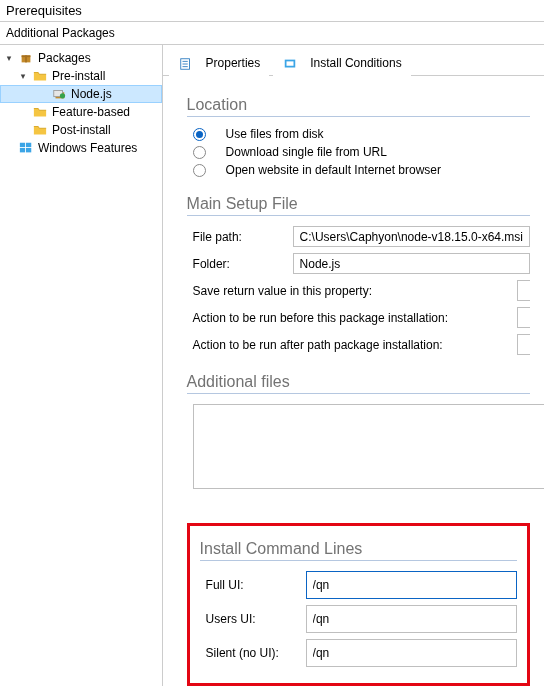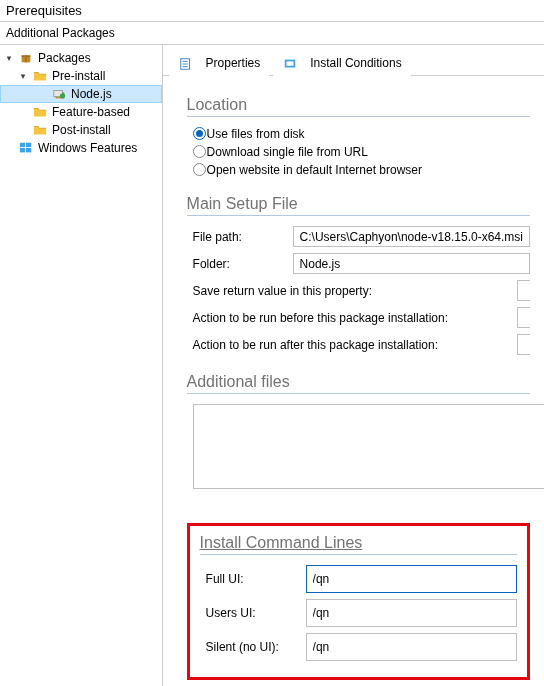--- a/index.html
+++ b/index.html
@@ -71,21 +71,21 @@
   .content { padding: 10px 14px 10px 24px; overflow: hidden; }
   .section-title {
     color: #737373;
     font-size: 16px;
     font-weight: 400;
     border-bottom: 1px solid #b5c7e0;
     padding-bottom: 2px;
     margin: 18px 0 10px 0;
   }
   .section-title.first { margin-top: 10px; }
-  .radio-row { display:flex; align-items:flex-start; gap:1px; margin: 4px 0 4px 6px; }
+  .radio-row { display:flex; align-items:flex-end; gap:20px; margin: 4px 0 4px 6px; }
   .radio-outer {
     width: 13px; height: 13px; border: 1px solid #888; border-radius: 50%;
     display:inline-flex; align-items:center; justify-content:center;
   }
   .radio-outer.checked { border-color: #0a64c4; }
   .radio-inner { width:7px; height:7px; background:#0a64c4; border-radius:50%; }
   .form-row { display:flex; align-items:center; margin: 6px 0 6px 6px; }
   .form-row .lbl { width: 100px; }
   .form-row .lbl-wide { width: 270px; }
   .form-row .val-box {
@@ -102,21 +102,21 @@
     border: 1px solid #bfbfbf;
     height: 85px;
     margin: 6px 0 6px 6px;
     width: calc(100% + 40px);
   }
   .highlight-box {
     border: 3px solid #e30613;
     padding: 6px 10px 10px 10px;
     margin-top: 34px;
   }
-  .highlight-box .section-title { margin-top: 2px; text-decoration: underline; }
+  .highlight-box .section-title { margin-top: 8px; }
   .cmd-row { display:flex; align-items:center; margin: 6px 0 6px 6px; }
   .cmd-row .clbl { width: 100px; }
   .cmd-row input[type=text] {
     flex:1; height:28px; border:1px solid #bfbfbf; padding:2px 6px;
     font-family: inherit; font-size: 12px; outline:none;
   }
   .cmd-row input[type=text].focused { border-color:#0a64c4; }
   svg { display:block; }
 </style>
 </head>
@@ -249,21 +249,21 @@
           <span class="lbl-wide" style="width:210px">Save return value in this property:</span>
           <span style="flex:1"></span>
           <span class="val-box" style="flex:0 0 10px;border-right:none"></span>
         </div>
         <div class="form-row">
           <span class="lbl-wide">Action to be run before this package installation:</span>
           <span style="flex:1"></span>
           <span class="val-box" style="flex:0 0 10px;border-right:none"></span>
         </div>
         <div class="form-row">
-          <span class="lbl-wide">Action to be run after this package installation:</span>
+          <span class="lbl-wide">Action to be run after path package installation:</span>
           <span style="flex:1"></span>
           <span class="val-box" style="flex:0 0 10px;border-right:none"></span>
         </div>
 
         <div class="section-title">Additional files</div>
         <div class="addfiles-box"></div>
 
         <div class="highlight-box">
           <div class="section-title">Install Command Lines</div>
           <div class="cmd-row">

